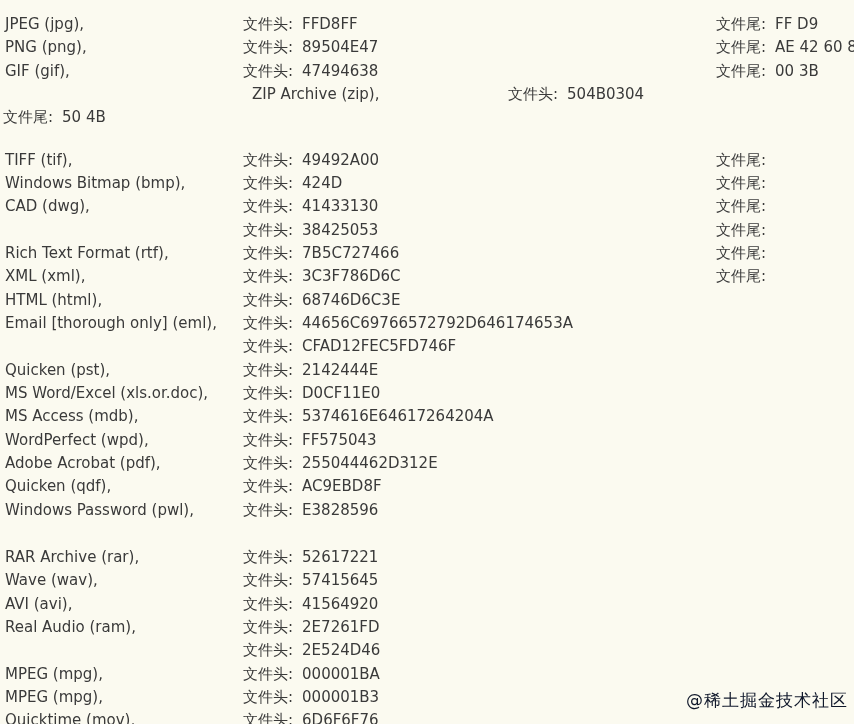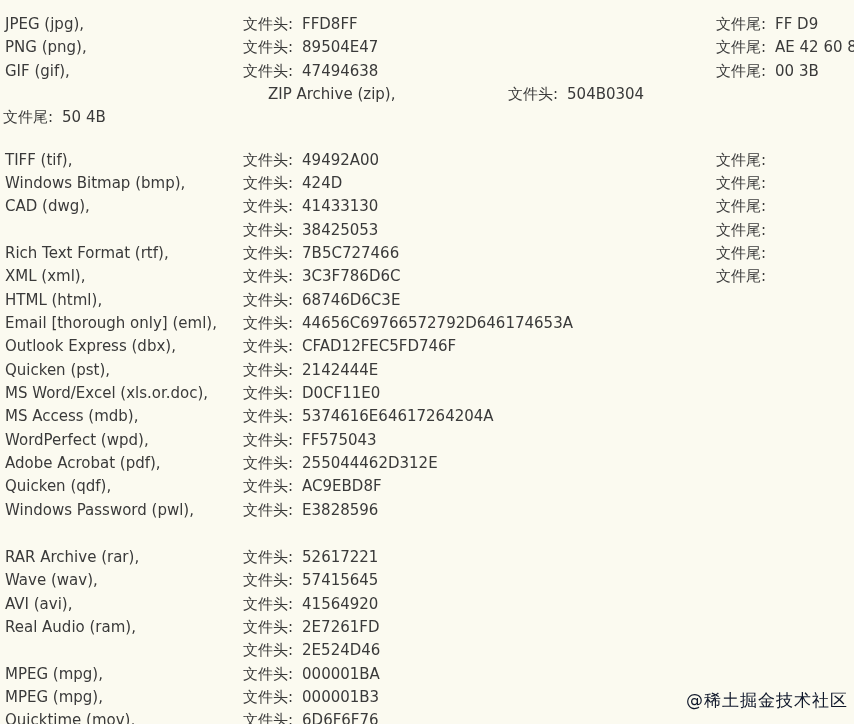--- a/index.html
+++ b/index.html
@@ -25,21 +25,21 @@
   .row {
     position: relative;
     height: 23.33px;
     line-height: 23.33px;
     white-space: nowrap;
   }
   .cell { position: absolute; top: 0; white-space: nowrap; }
   .c-format { left: 5px; }
   .c-head   { left: 243px; }
   .c-tail   { left: 716px; }
-  .row.zip .c-format { left: 268px; }
+  .row.zip .c-format { left: 252px; }
   .row.zip .c-head   { left: 508px; }
   .row.tail-left .c-tail { left: 3px; }
   .val { margin-left: 9px; }
   #watermark {
     position: absolute;
     right: 6px;
     bottom: 12px;
     color: #cbc8c1;
     font-size: 17px;
     letter-spacing: 1px;
@@ -105,21 +105,20 @@
       </div>
       <div class="row">
         <span class="cell c-format"><span>HTML (html),</span></span>
         <span class="cell c-head"><span>文件头:</span><span class="val">68746D6C3E</span></span>
       </div>
       <div class="row">
         <span class="cell c-format"><span>Email [thorough only] (eml),</span></span>
         <span class="cell c-head"><span>文件头:</span><span class="val">44656C69766572792D646174653A</span></span>
       </div>
       <div class="row">
-        <span class="cell c-format"><span>Outlook Express (dbx),</span></span>
         <span class="cell c-head"><span>文件头:</span><span class="val">CFAD12FEC5FD746F</span></span>
       </div>
       <div class="row">
         <span class="cell c-format"><span>Quicken (pst),</span></span>
         <span class="cell c-head"><span>文件头:</span><span class="val">2142444E</span></span>
       </div>
       <div class="row">
         <span class="cell c-format"><span>MS Word/Excel (xls.or.doc),</span></span>
         <span class="cell c-head"><span>文件头:</span><span class="val">D0CF11E0</span></span>
       </div>

